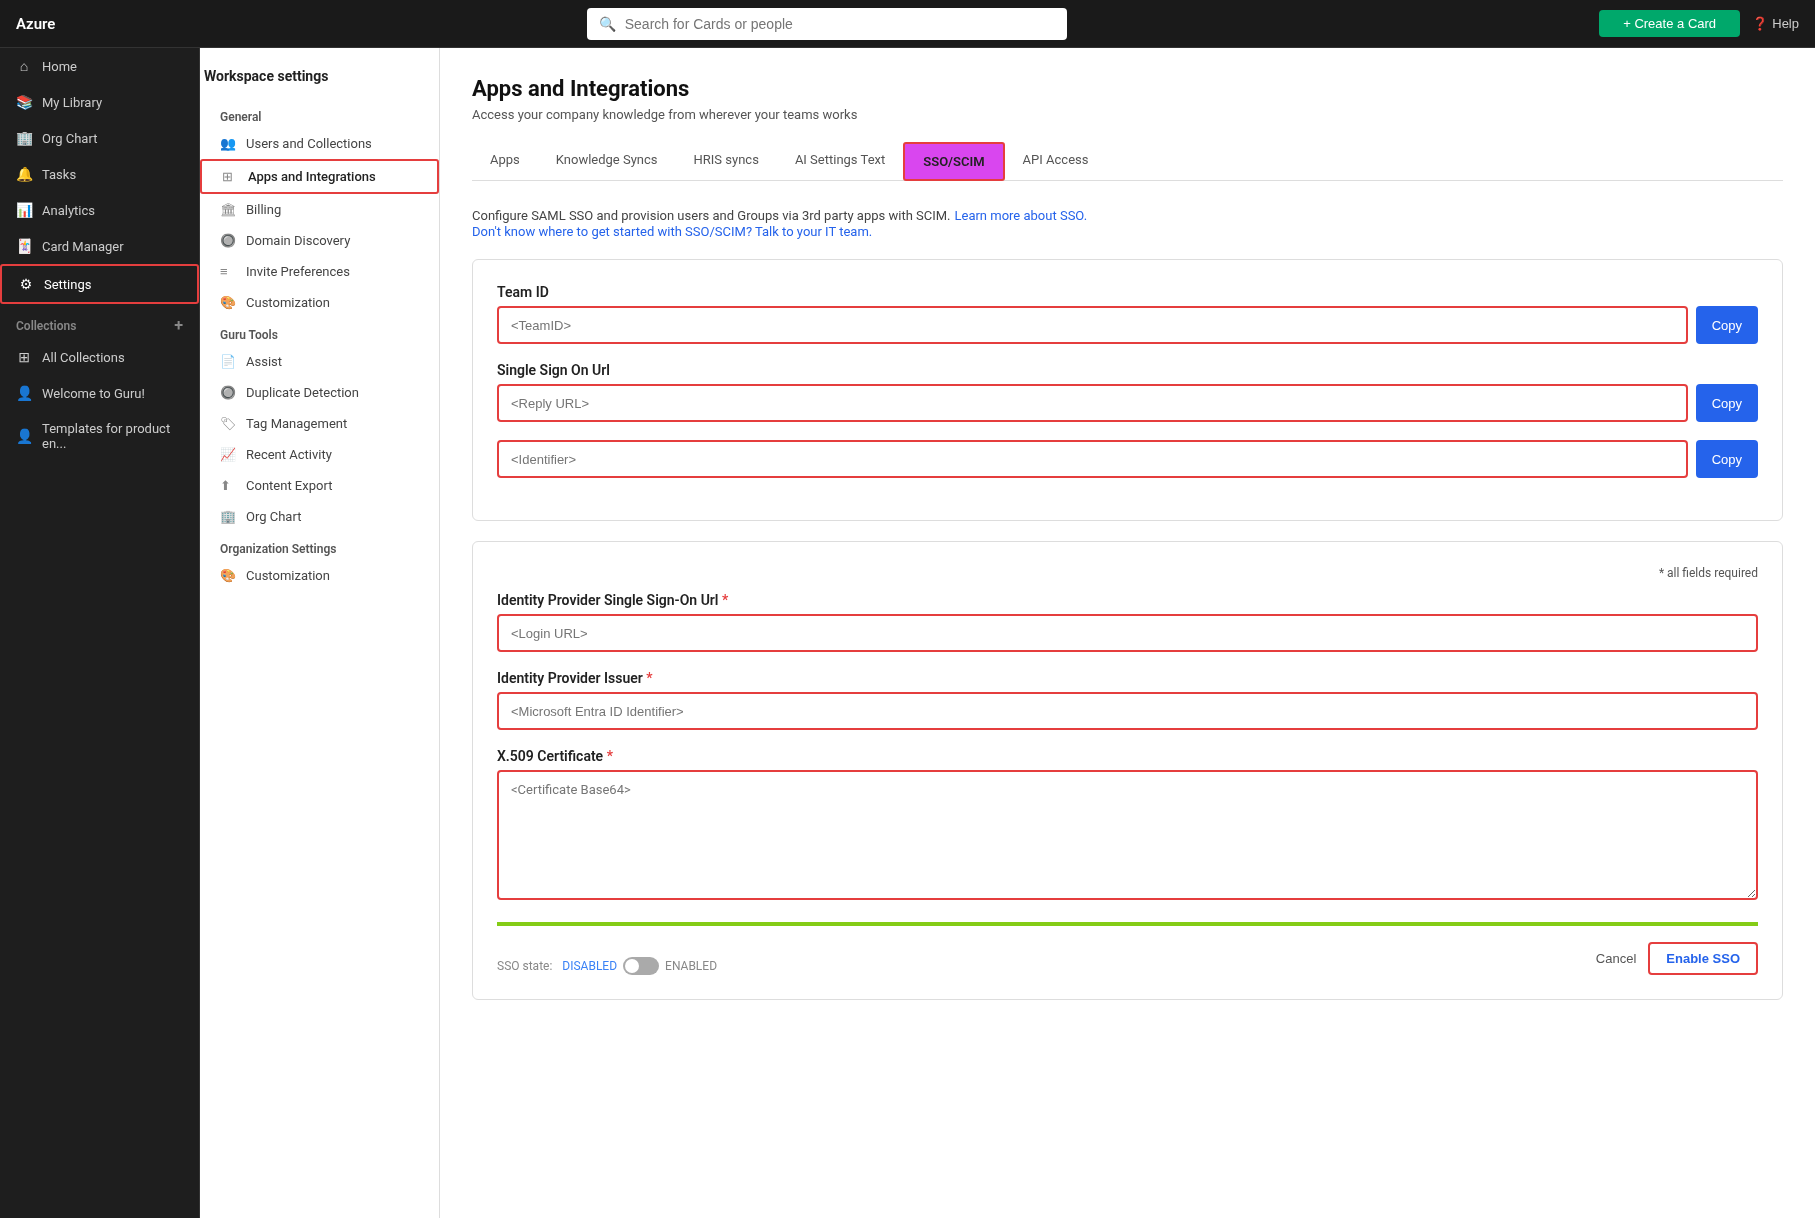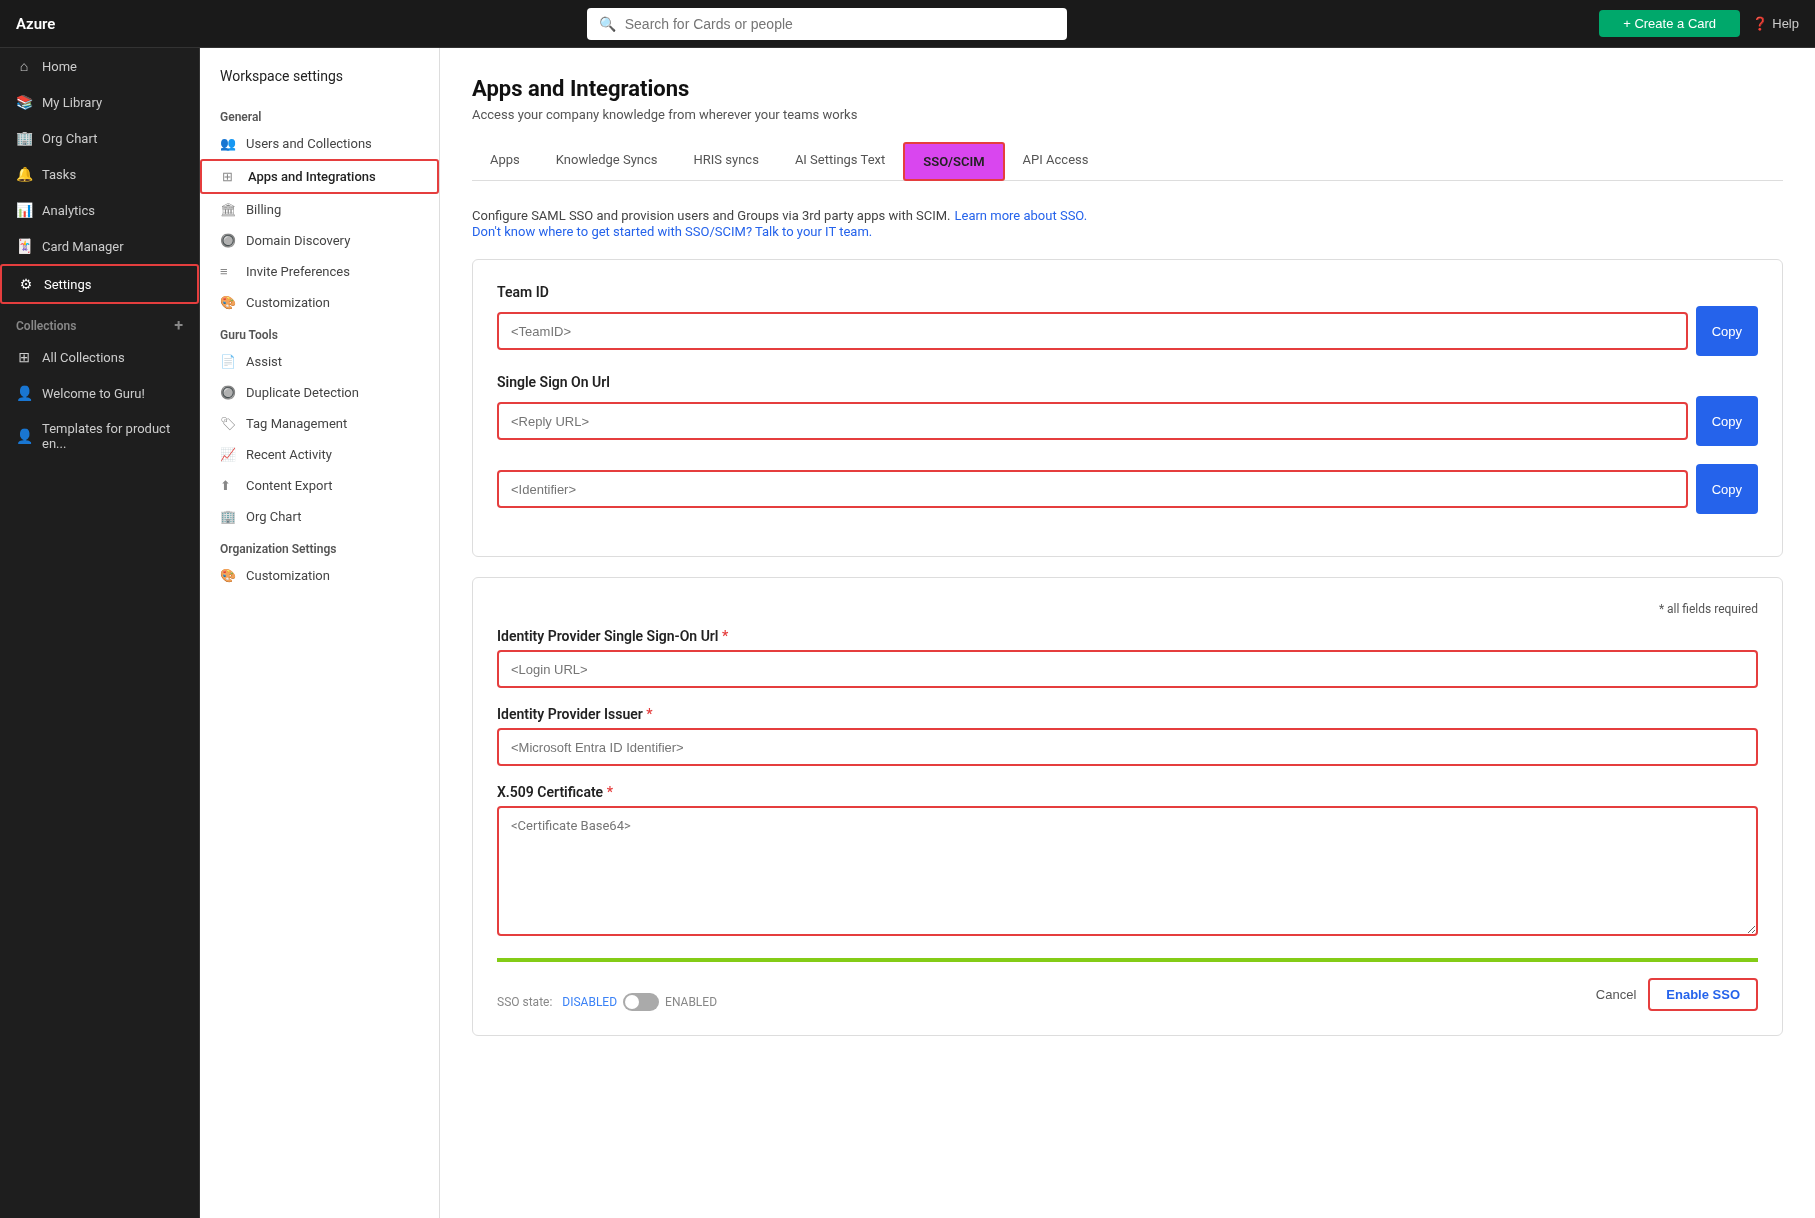--- a/index.html
+++ b/index.html
@@ -50,21 +50,21 @@
     }
     .sidebar-section-title span { font-weight: 600; }
     .sidebar-plus { cursor: pointer; color: #888; font-size: 16px; }
     .sidebar-item.settings-active { border: 2px solid #e53e3e; border-radius: 3px; color: #fff; }
 
     
     .middle-panel {
       width: 240px; background: #fff; flex-shrink: 0; overflow-y: auto;
       border-right: 1px solid #ddd; padding: 20px 0;
     }
-    .middle-panel-title { font-size: 14px; font-weight: 400; color: #222; padding: 0 20px 16px; }
+    .middle-panel-title { font-size: 14px; font-weight: 700; color: #222; padding: 0 4px 16px; }
     .middle-section-title { font-size: 12px; font-weight: 600; color: #555; padding: 10px 20px 4px; }
     .middle-item {
       display: flex; align-items: center; gap: 10px; padding: 8px 20px;
       font-size: 13px; color: #444; cursor: pointer;
     }
     .middle-item.active { border: 2px solid #e53e3e; border-radius: 3px; color: #222; font-weight: 500; }
     .middle-item-icon { font-size: 13px; color: #888; width: 16px; }
 
     
     .content-area {
@@ -99,21 +99,21 @@
       flex: 1; height: 38px; border: 2px solid #e53e3e; border-radius: 4px;
       padding: 0 12px; font-size: 13px; color: #888; outline: none;
     }
     .field-textarea {
       width: 100%; border: 2px solid #e53e3e; border-radius: 4px;
       padding: 10px 12px; font-size: 13px; color: #888; outline: none;
       resize: vertical; min-height: 130px; font-family: inherit;
     }
     .copy-btn {
       background: #2563eb; color: #fff; border: none; border-radius: 4px;
-      padding: 8px 16px; font-size: 13px; cursor: pointer; white-space: nowrap; height: 50px;
+      padding: 8px 16px; font-size: 13px; cursor: pointer; white-space: nowrap; height: 38px;
     }
     .fields-required-note { font-size: 12px; color: #555; text-align: right; margin-bottom: 12px; }
 
     
     .sso-footer {
       display: flex; align-items: flex-end; justify-content: space-between;
       padding: 16px 0 0; border-top: 4px solid #84cc16; margin-top: 10px;
     }
     .sso-state { display: flex; align-items: center; gap: 10px; font-size: 13px; }
     .sso-state-label { font-size: 12px; color: #888; }

